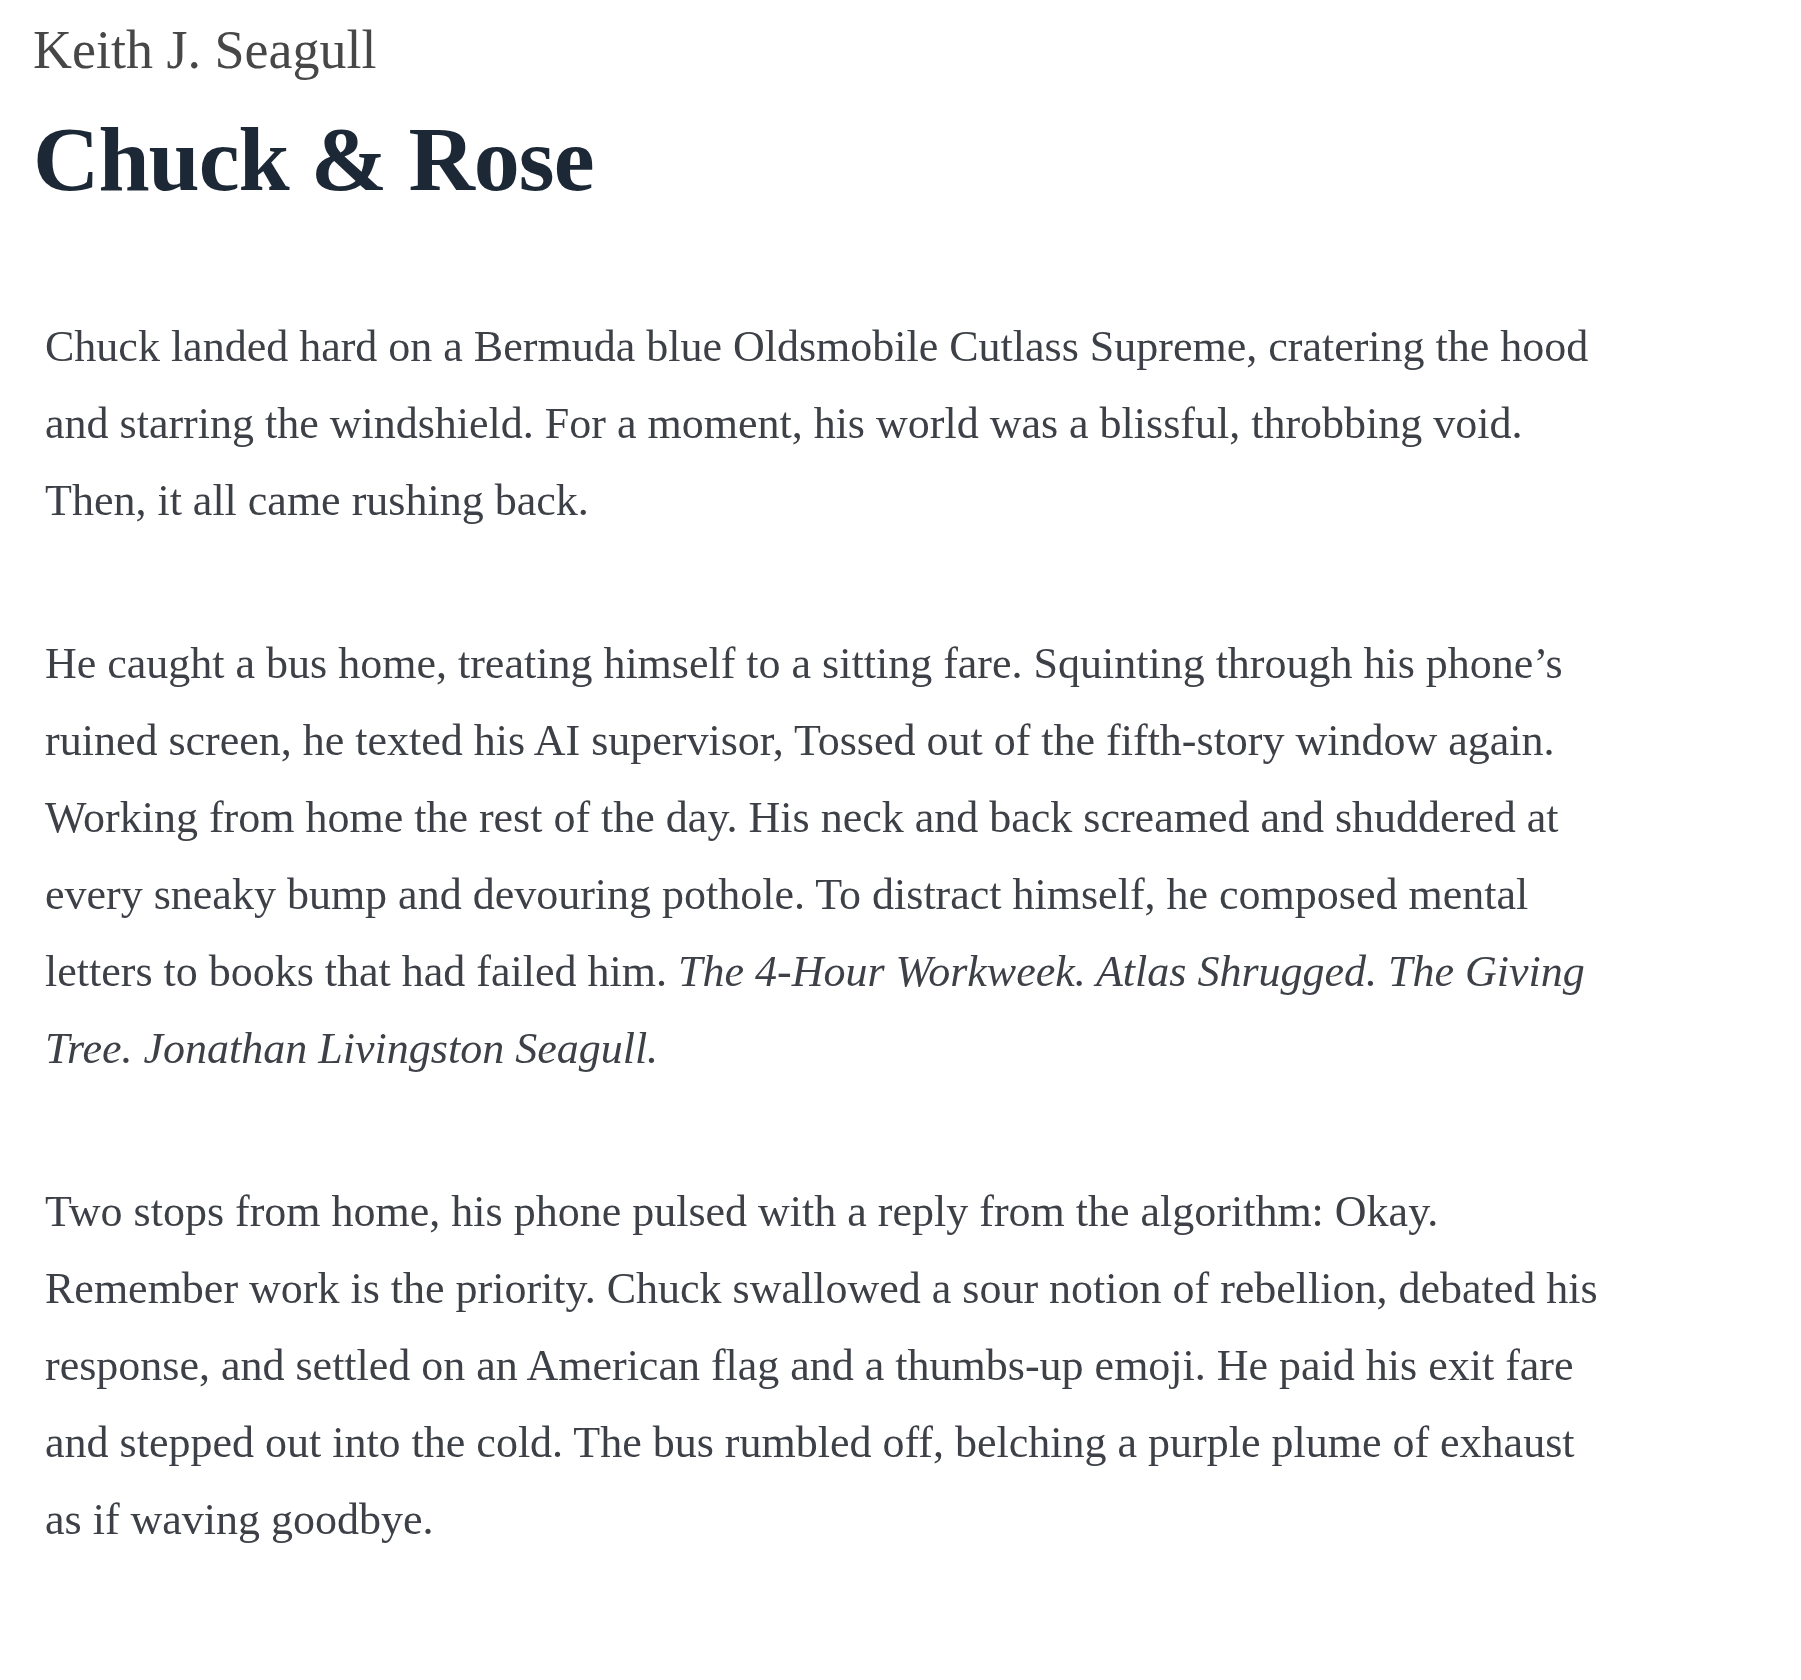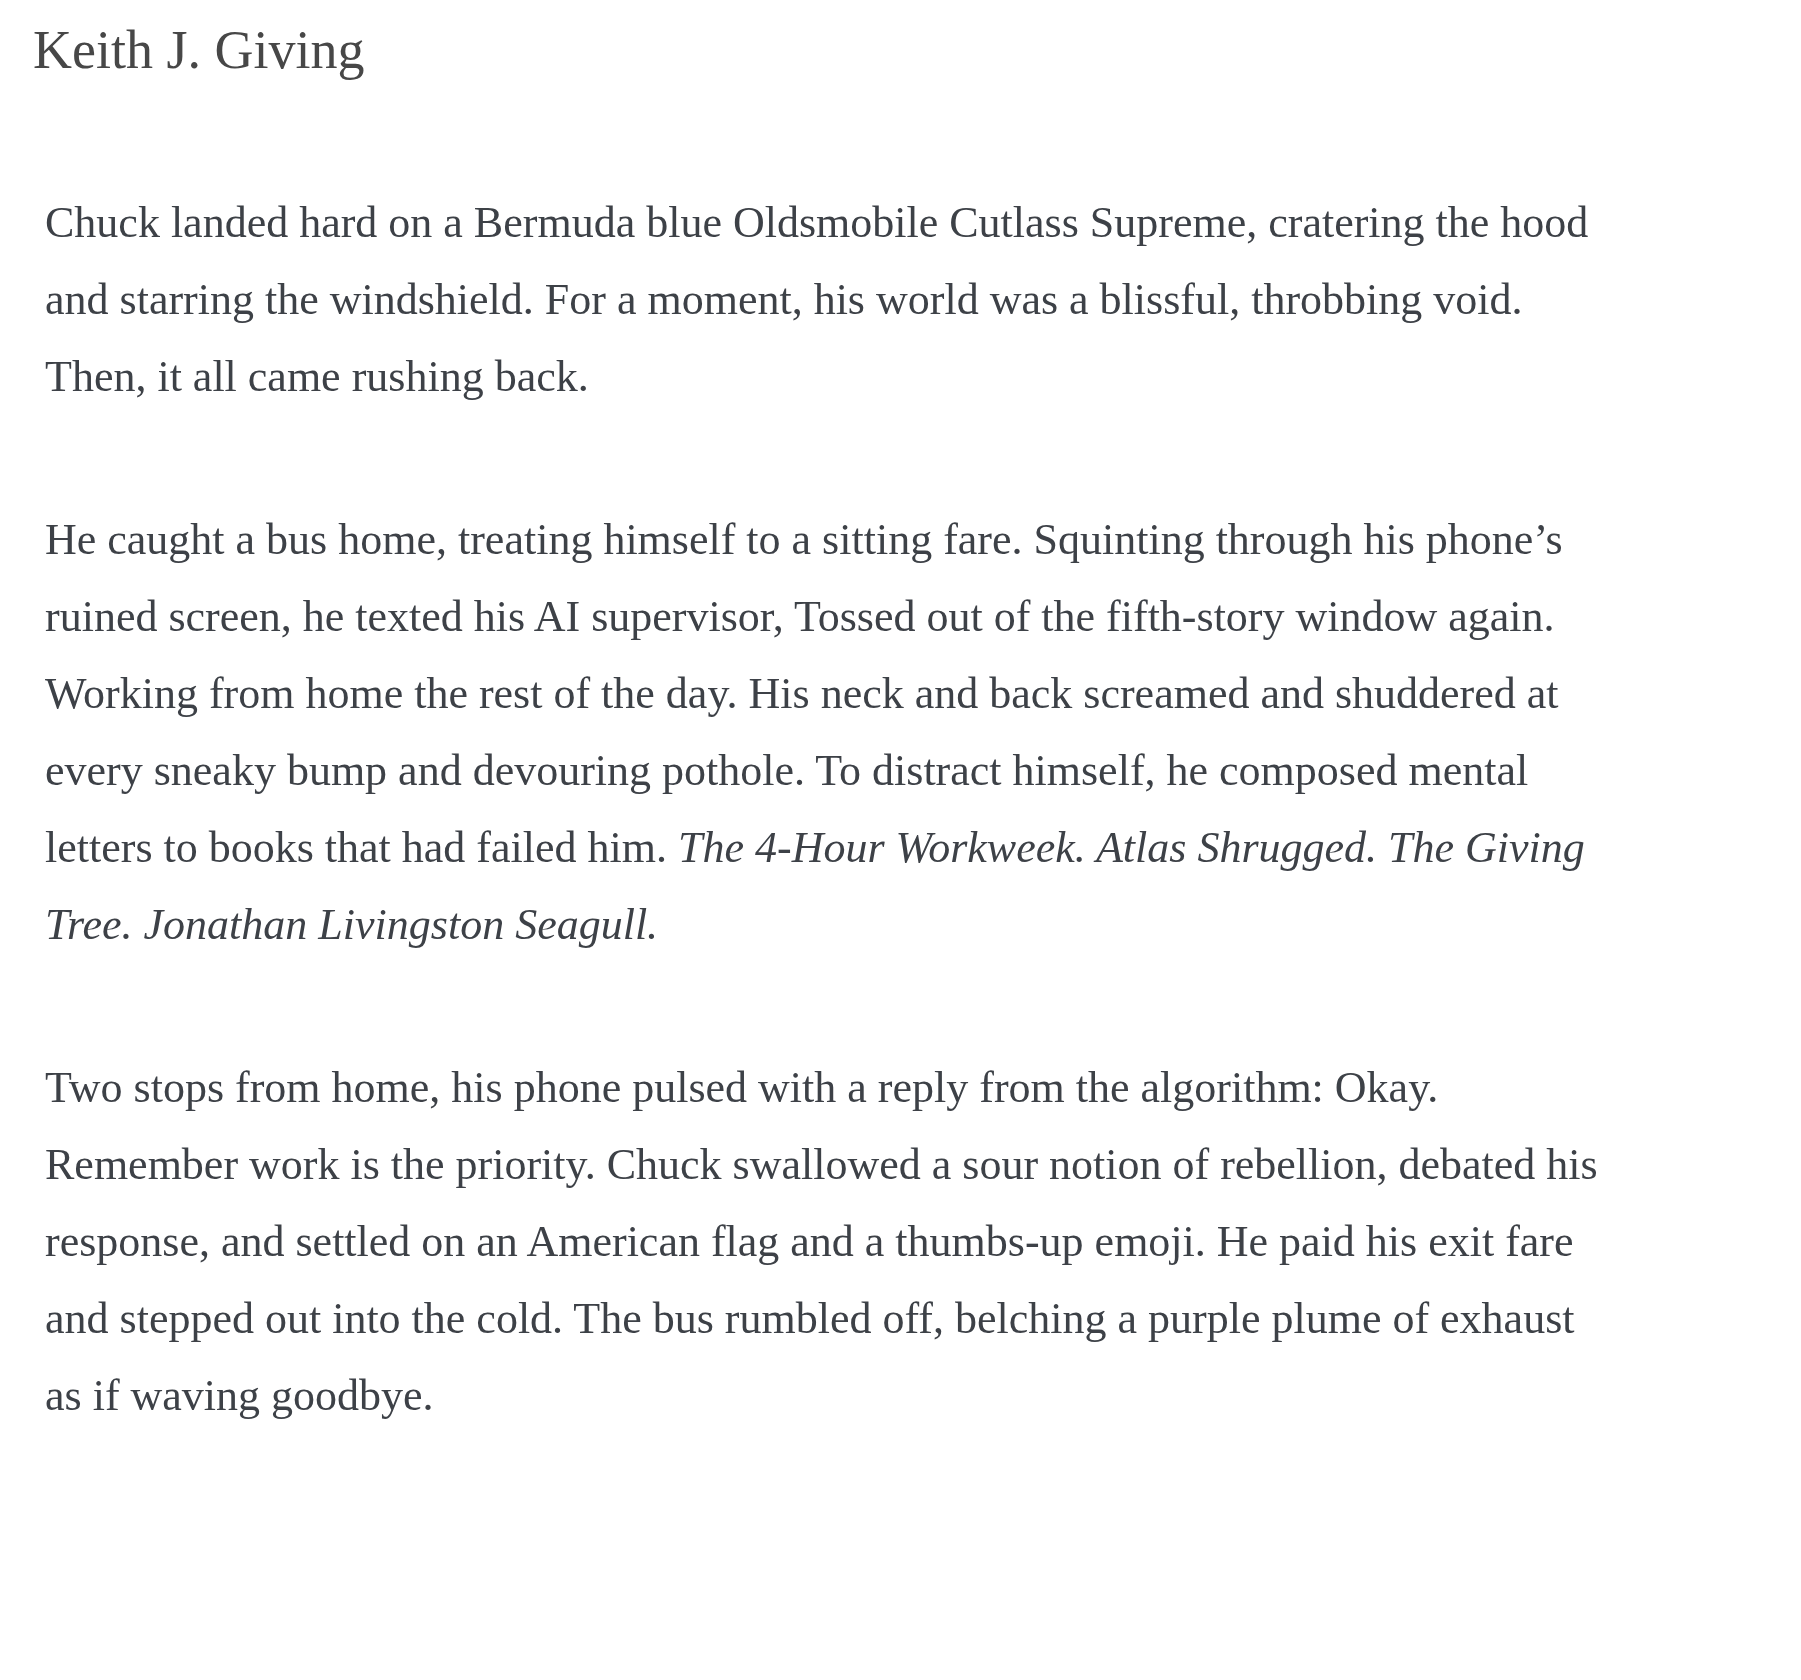--- a/index.html
+++ b/index.html
@@ -47,22 +47,23 @@
     margin-top: 98px;
   }
   .story em {
     font-style: italic;
   }
 </style>
 </head>
 <body>
 
 <div class="page">
-  <div class="author-byline">Keith J. Giving</div>
+  <div class="author-byline">Keith J. Seagull</div>
 
+  <h1 class="page-title">Chuck &amp; Rose</h1>
 
   <div class="story">
     <p class="first"><span>Chuck landed hard on a Bermuda blue Oldsmobile Cutlass Supreme, cratering the hood and starring the windshield. For a moment, his world was a blissful, throbbing void. Then, it all came rushing back.</span></p>
 
     <p><span>He caught a bus home, treating himself to a sitting fare. Squinting through his phone’s ruined screen, he texted his AI supervisor, Tossed out of the fifth-story window again. Working from home the rest of the day. His neck and back screamed and shuddered at every sneaky bump and devouring pothole. To distract himself, he composed mental letters to books that had failed him. </span><em>The 4-Hour Workweek. Atlas Shrugged. The Giving Tree. Jonathan Livingston Seagull.</em></p>
 
     <p><span>Two stops from home, his phone pulsed with a reply from the algorithm: Okay. Remember work is the priority. Chuck swallowed a sour notion of rebellion, debated his response, and settled on an American flag and a thumbs-up emoji. He paid his exit fare and stepped out into the cold. The bus rumbled off, belching a purple plume of exhaust as if waving goodbye.</span></p>
   </div>
 </div>
 

